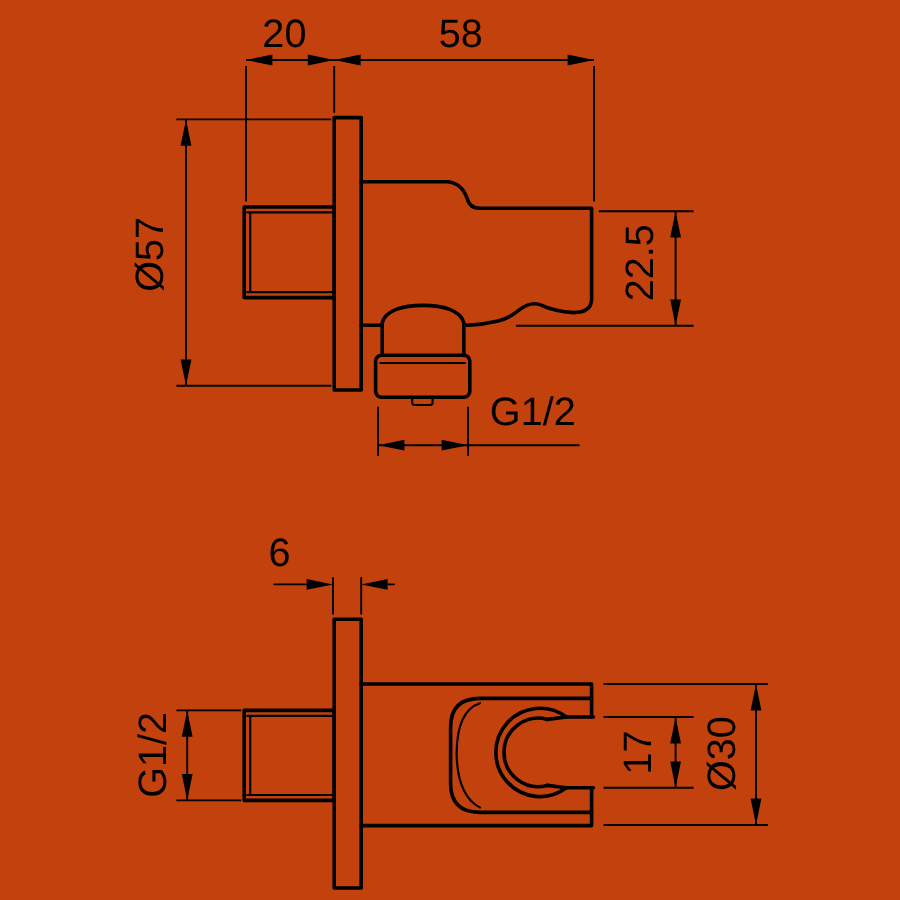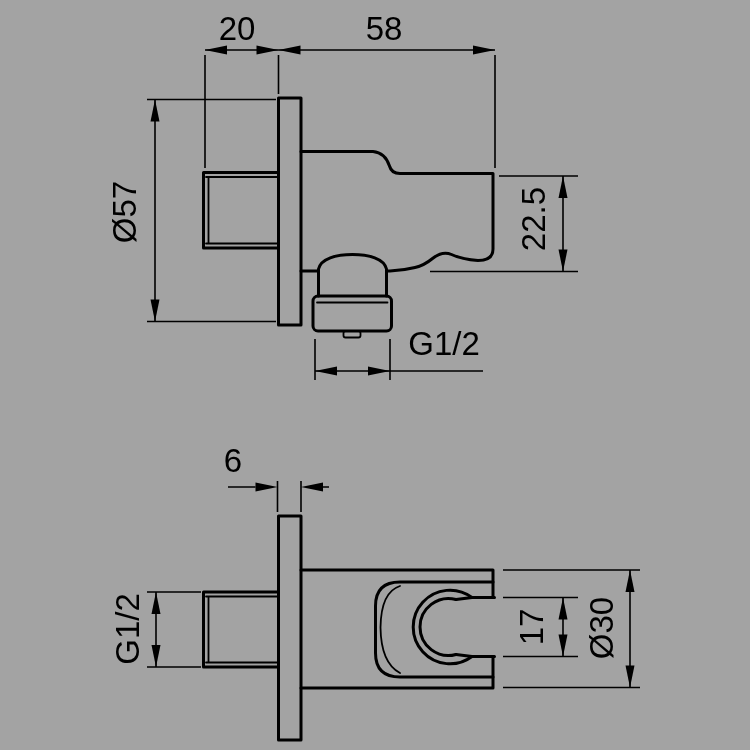--- a/index.html
+++ b/index.html
@@ -4,21 +4,21 @@
 <style>
   html, body {
     margin: 0;
     padding: 0;
     background: #ffffff;
   }
   .canvas {
     position: relative;
     width: 750px;
     height: 750px;
-    background: #a3a3a3;
+    background: #c2410c;
     overflow: hidden;
   }
   svg text {
     font-family: "Liberation Sans", sans-serif;
     font-size: 33px;
     fill: #000000;
   }
   .obj {
     fill: none;
     stroke: #000000;

